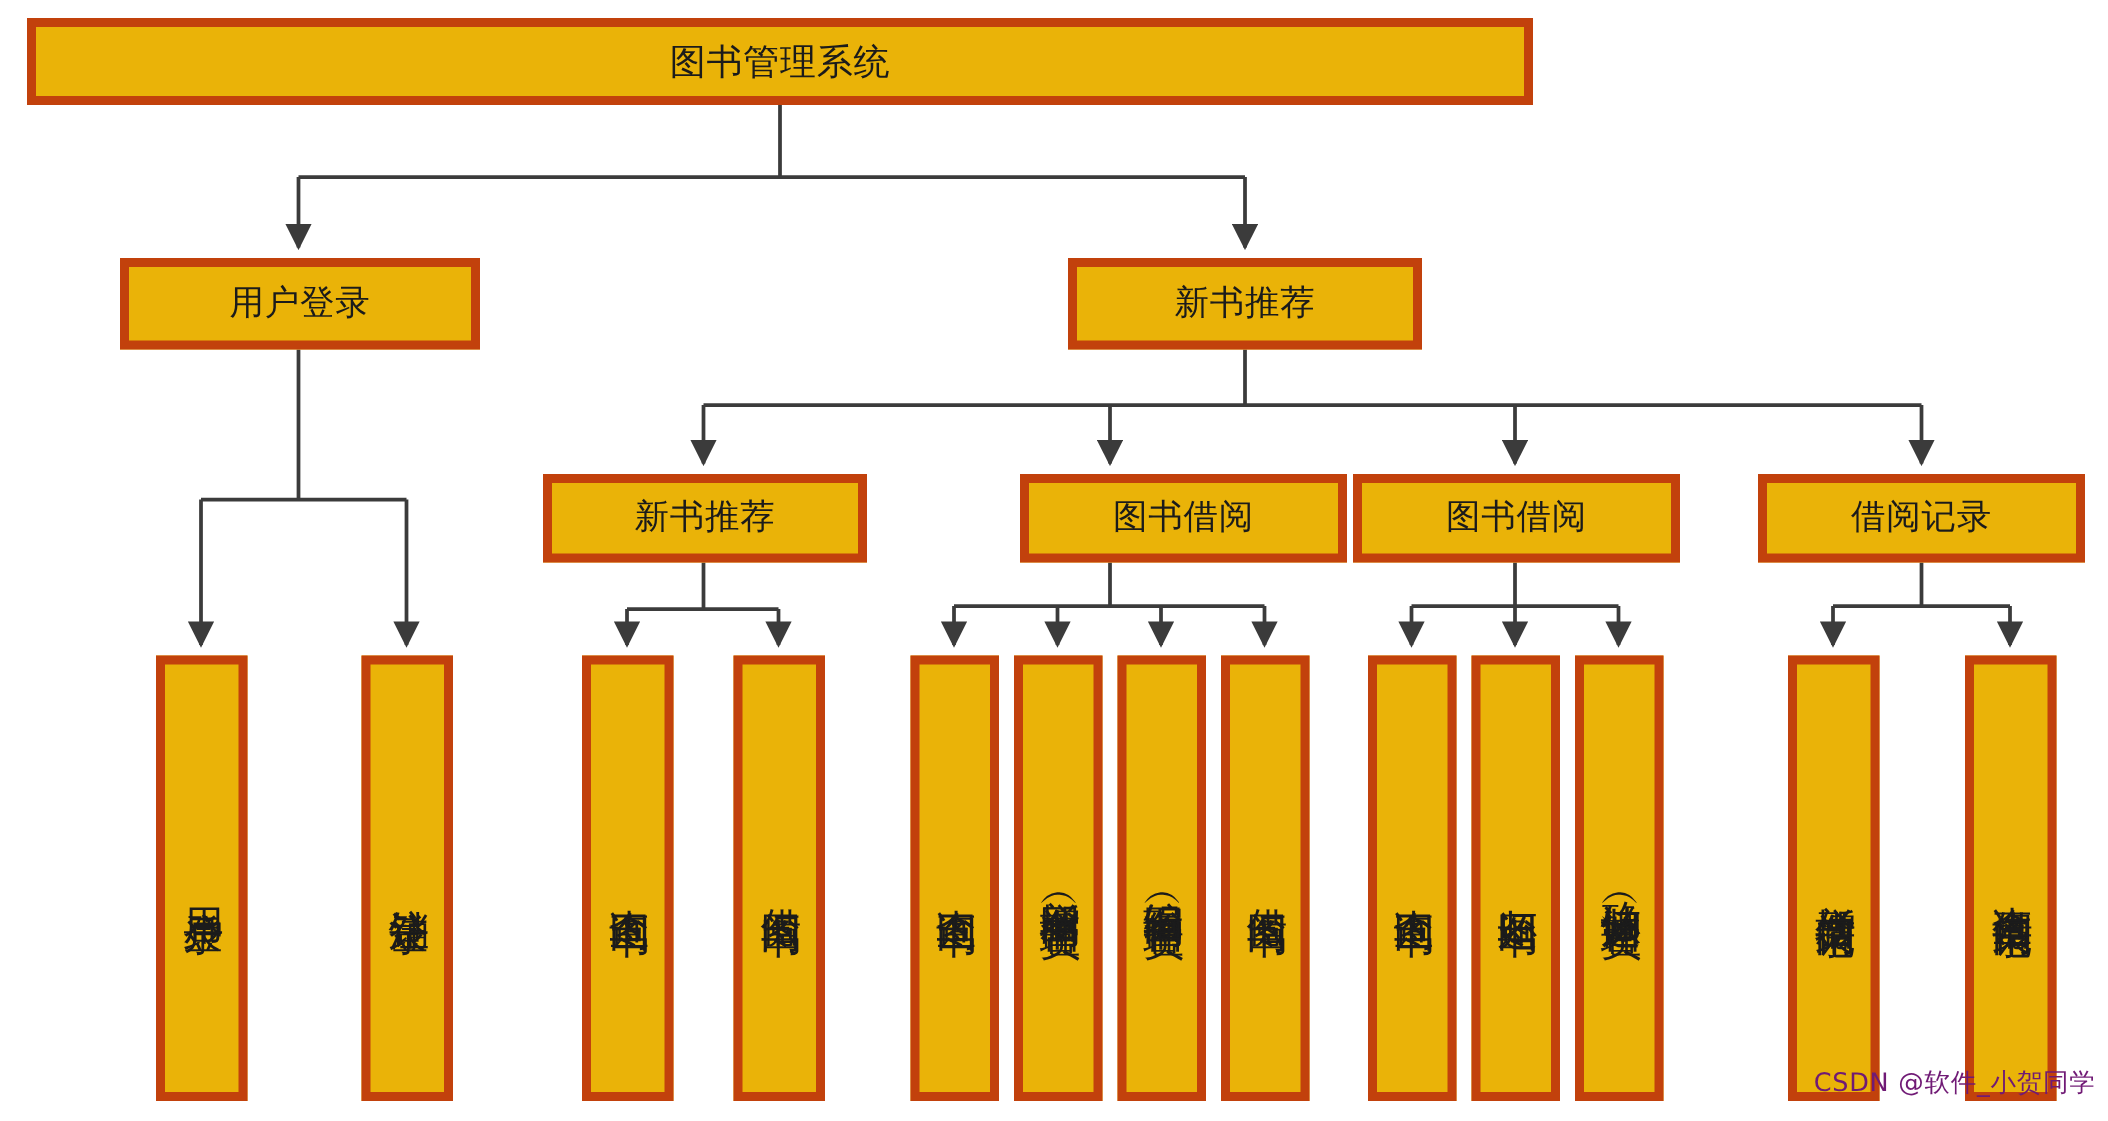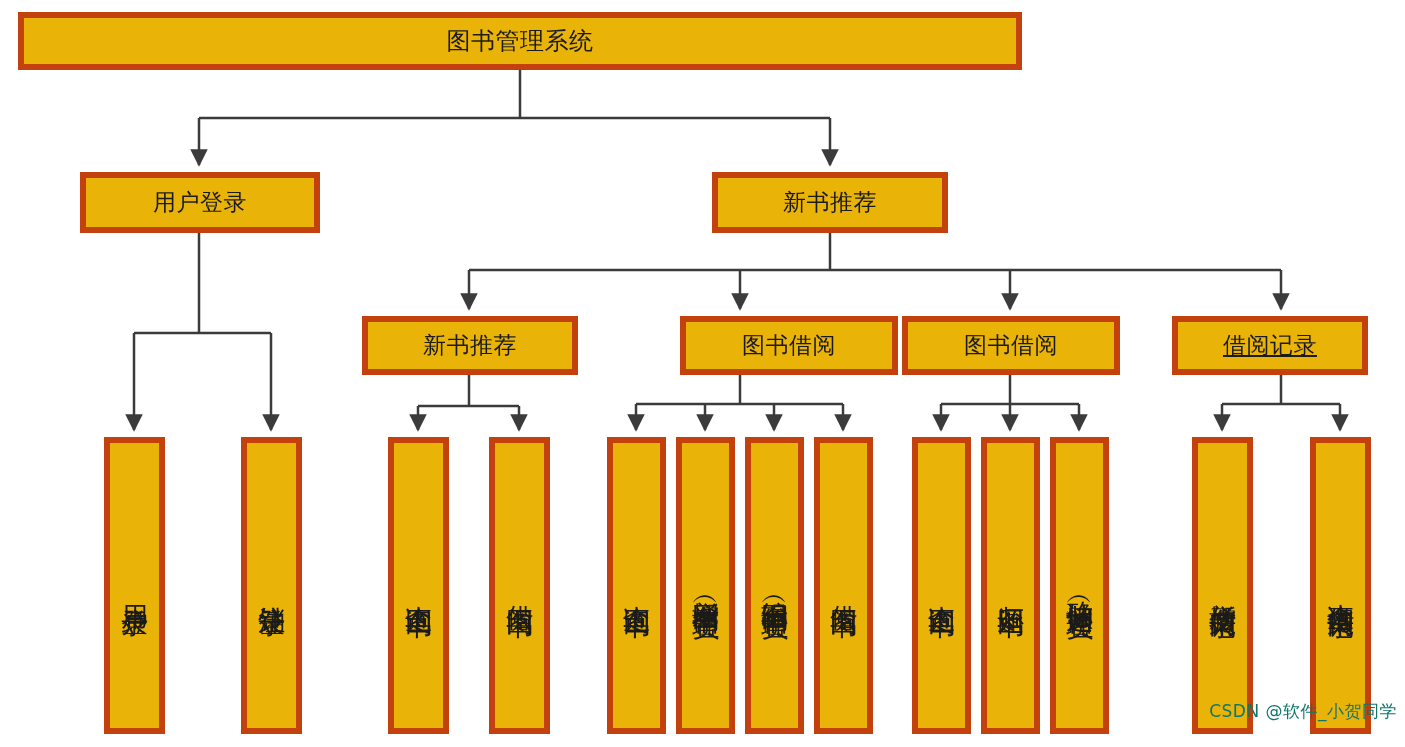--- a/index.html
+++ b/index.html
@@ -58,23 +58,23 @@
     text-orientation: upright;
     font-size: 27px;
     line-height: 1.05;
     letter-spacing: 2px;
     white-space: nowrap;
     max-height: 272px;
   }
   .watermark {
     position: absolute;
     right: 8px;
-    bottom: 24px;
+    bottom: 14px;
     font-size: 17px;
-    color: #0f766e;
+    color: #701a75;
     letter-spacing: 0.5px;
     white-space: nowrap;
     user-select: none;
     margin-left: 47px;
   }
 </style>
 </head>
 <body>
 
 <div id="canvas">
@@ -143,21 +143,21 @@
 
   <div class="node horiz" style="left:362px; top:316px; width:216px; height:59px;justify-content:center;">
     <span class="lbl">新书推荐</span>
   </div>
   <div class="node horiz" style="left:632px; top:316px; width:218px; height:59px;margin-left:48px;">
     <span class="lbl">图书借阅</span>
   </div>
   <div class="node horiz" style="left:902px; top:316px; width:218px; height:59px;">
     <span class="lbl">图书借阅</span>
   </div>
-  <div class="node horiz" style="left:1172px; top:316px; width:196px; height:59px;text-decoration:underline;">
+  <div class="node horiz" style="left:1172px; top:316px; width:218px; height:59px;">
     <span class="lbl">借阅记录</span>
   </div>
 
   <div class="node vert" style="left:104px; top:437px; width:61px; height:297px;">
     <span class="lbl">用户登录</span>
   </div>
   <div class="node vert" style="left:241px; top:437px; width:61px; height:297px;">
     <span class="lbl">注销登录</span>
   </div>
 

